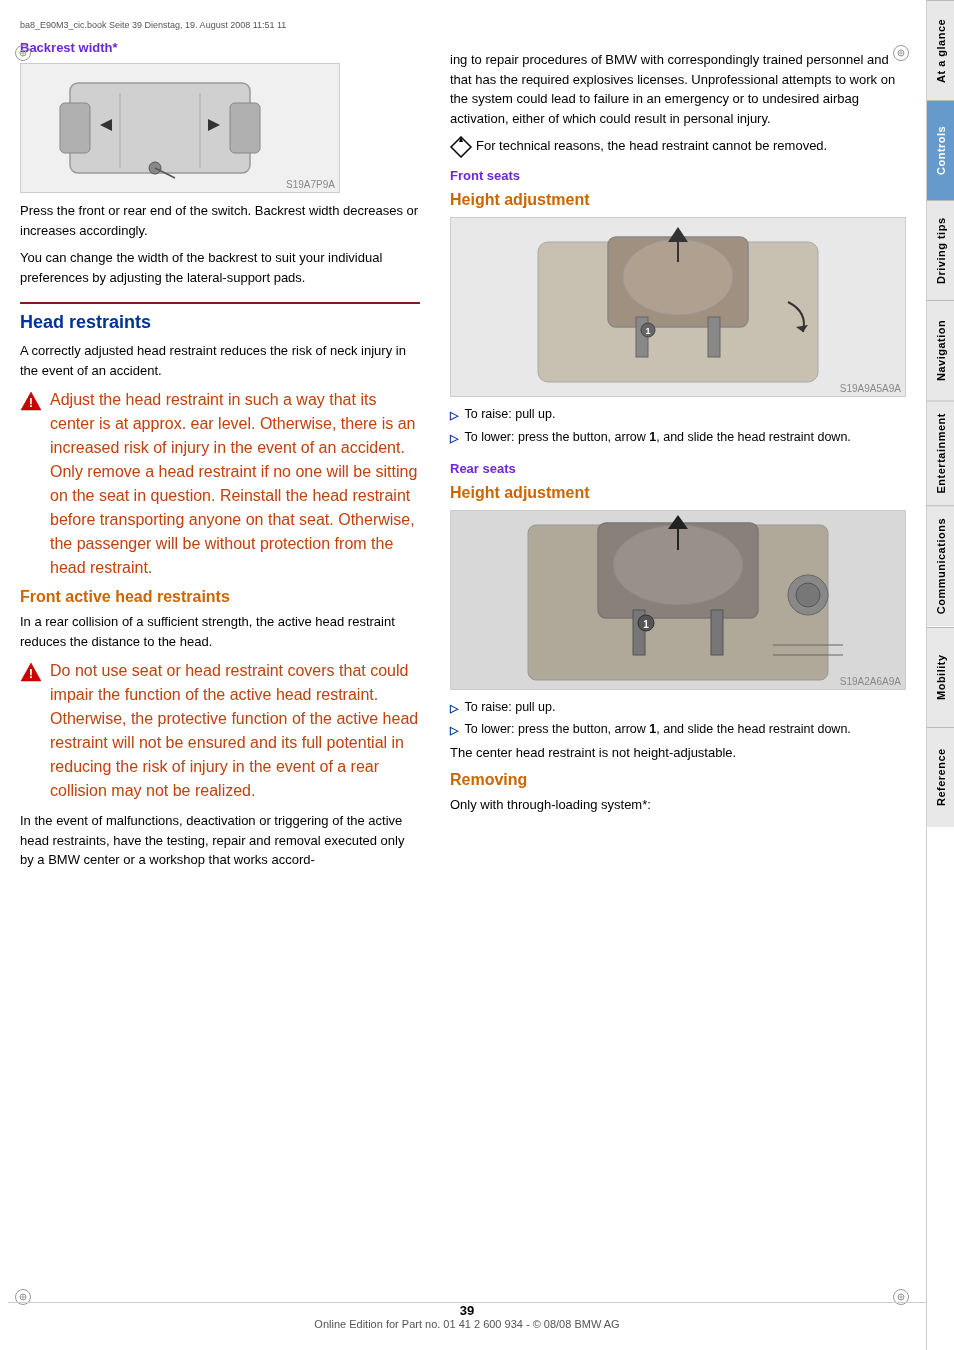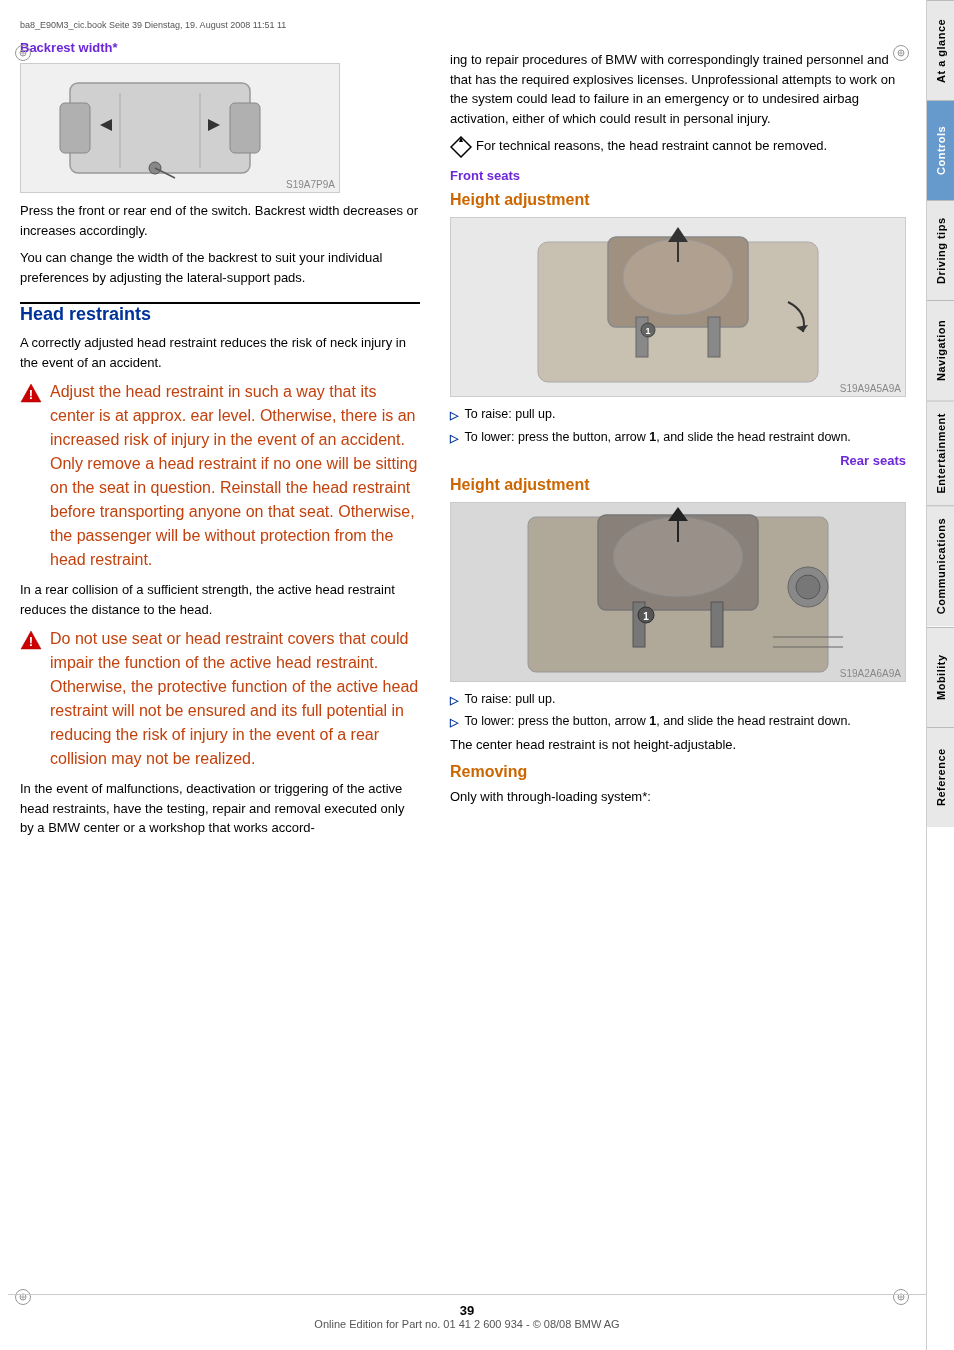--- a/index.html
+++ b/index.html
@@ -97,21 +97,22 @@
       color: #cc6600;
       margin-bottom: 6px;
       margin-top: 8px;
     }
 
     .main-heading {
       font-size: 18px;
       font-weight: bold;
       color: #003399;
       margin: 15px 0 8px 0;
-      border-top: 2px solid #000000;
+      border-top: 2px solid #7f1d1d;
+      padding-top: 8px;
     }
 
     
     .body-text {
       font-size: 13px;
       line-height: 1.5;
       color: #000;
       margin-bottom: 8px;
     }
 
@@ -212,21 +213,21 @@
     
     .page-footer {
       position: absolute;
       bottom: 20px;
       left: 8px;
       right: 28px;
       text-align: center;
       font-size: 11px;
       color: #555;
       border-top: 1px solid #ccc;
-      padding-top: 8px;
+      padding-top: 0;
     }
 
     .page-number {
       font-size: 13px;
       font-weight: bold;
       color: #000;
     }
 
     
     .corner-marker {
@@ -332,20 +333,21 @@
       <div class="warning-box">
         <div class="warning-icon">
           <svg viewBox="0 0 22 22" width="22" height="22">
             <polygon points="11,2 21,20 1,20" fill="#cc0000" stroke="#aa0000" stroke-width="0.5"></polygon>
             <text x="11" y="17" text-anchor="middle" font-size="13" font-weight="bold" fill="white">!</text>
           </svg>
         </div>
         <p class="warning-text">Adjust the head restraint in such a way that its center is at approx. ear level. Otherwise, there is an increased risk of injury in the event of an accident. Only remove a head restraint if no one will be sitting on the seat in question. Reinstall the head restraint before transporting anyone on that seat. Otherwise, the passenger will be without protection from the head restraint.</p>
       </div>
 
+      <div class="subsection-title">Front active head restraints</div>
 
       <p class="body-text">In a rear collision of a sufficient strength, the active head restraint reduces the distance to the head.</p>
 
       <div class="warning-box">
         <div class="warning-icon">
           <svg viewBox="0 0 22 22" width="22" height="22">
             <polygon points="11,2 21,20 1,20" fill="#cc0000" stroke="#aa0000" stroke-width="0.5"></polygon>
             <text x="11" y="17" text-anchor="middle" font-size="13" font-weight="bold" fill="white">!</text>
           </svg>
         </div>
@@ -404,21 +406,21 @@
         <span class="bullet-arrow">▷</span>
         <span>To raise: pull up.</span>
       </div>
       <div class="bullet-item">
         <span class="bullet-arrow">▷</span>
         <span>
           <span>To lower: press the button, arrow</span> <strong>1</strong><span>, and slide the head restraint down.</span>
         </span>
       </div>
 
-      <div class="section-title" style="margin-top: 6px; text-align: right;">Rear seats</div>
+      <div class="section-title" style="margin-top: 14px;">Rear seats</div>
 
       <div class="subsection-title">Height adjustment</div>
 
       <div class="image-box headrest-rear">
         <svg width="400" height="170" viewBox="0 0 400 170">
 
           <rect x="50" y="10" width="300" height="155" rx="8" fill="#b0a898" stroke="#999" stroke-width="1"></rect>
 
           <rect x="120" y="8" width="160" height="95" rx="8" fill="#8a807a" stroke="#777" stroke-width="1.5"></rect>
 

